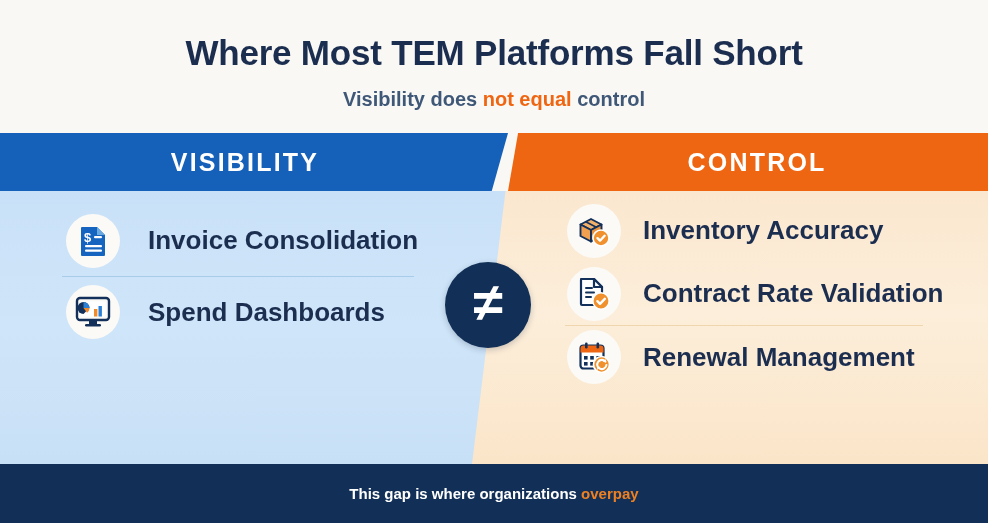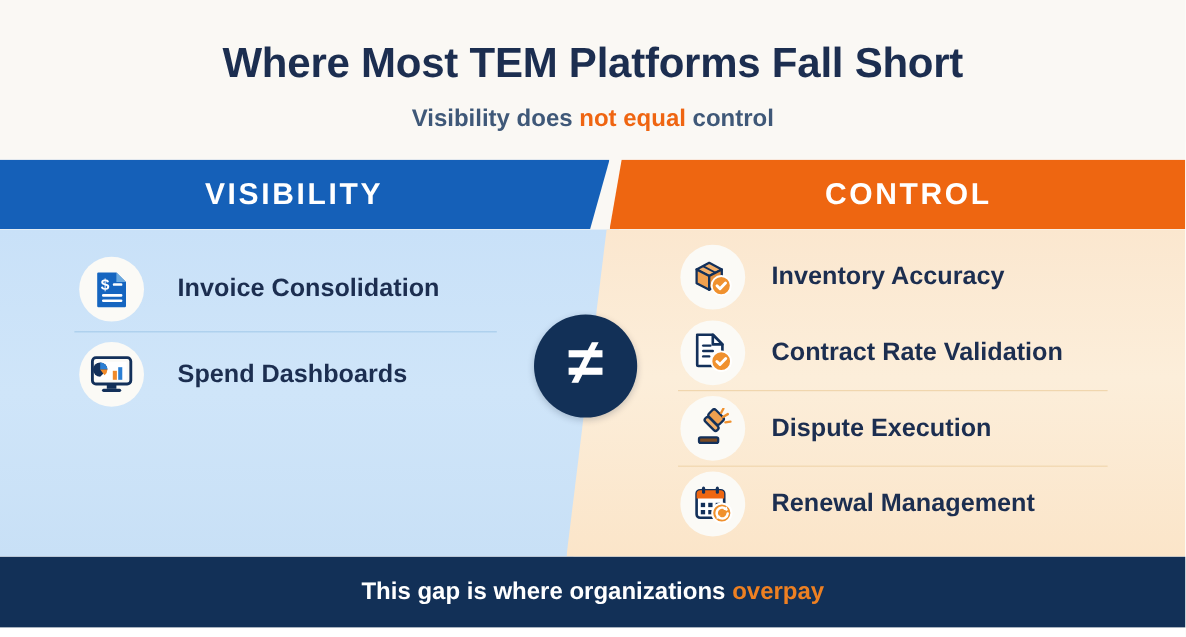--- a/index.html
+++ b/index.html
@@ -142,21 +142,21 @@
     background: #fbfaf6;
     display: flex;
     align-items: center;
     justify-content: center;
   }
   .icon-badge svg { display: block; }
   .row-left .icon-badge  { margin-left: 4px; }
   .row-right .icon-badge { margin-left: 2px; }
 
   .row-label {
-    font-size: 21px;
+    font-size: 26px;
     font-weight: bold;
     color: #1c2e50;
     white-space: nowrap;
   }
   .row-left .row-label  { margin-left: 28px; }
   .row-right .row-label { margin-left: 22px; }
 
   
   .neq-badge {
     position: absolute;
@@ -186,21 +186,21 @@
     left: 0;
     top: 464px;
     width: 988px;
     height: 59px;
     background: #123057;
     display: flex;
     align-items: center;
     justify-content: center;
   }
   .footer-text {
-    font-size: 20px;
+    font-size: 15px;
     font-weight: bold;
     color: #ffffff;
     white-space: nowrap;
   }
   .footer-text .accent { color: #ee8022; }
 
   .bottom-strip {
     position: absolute;
     left: 0;
     top: 523px;
@@ -292,31 +292,20 @@
             <rect x="8" y="10" width="8" height="2" rx="1" fill="#13305a"></rect>
             <rect x="8" y="14.5" width="10" height="2" rx="1" fill="#13305a"></rect>
             <rect x="8" y="19" width="7" height="2" rx="1" fill="#13305a"></rect>
             <circle cx="24" cy="24" r="8.2" fill="#f0912e" stroke="#ffffff" stroke-width="1.6"></circle>
             <path d="M20.4 24.2 l2.6 2.6 l4.8 -5" fill="none" stroke="#ffffff" stroke-width="2.4" stroke-linecap="round" stroke-linejoin="round"></path>
           </svg>
         </span>
         <span class="row-label">Contract Rate Validation</span>
       </div>
 
-      <div class="row row-right div-cream">
-        <span class="icon-badge">
-          <svg width="34" height="34" viewBox="0 0 34 34">
-            <rect x="13.5" y="3.5" width="12.5" height="8" rx="2" transform="rotate(45 19.7 7.5)" fill="#f0a04f" stroke="#13305a" stroke-width="1.9"></rect>
-            <rect x="9" y="11" width="14" height="4.6" rx="2" transform="rotate(45 16 13.3)" fill="#f3b06a" stroke="#13305a" stroke-width="1.9"></rect>
-            <rect x="5.5" y="24.5" width="16" height="4.6" rx="1.4" fill="#7b4a22" stroke="#13305a" stroke-width="1.9"></rect>
-            <path d="M25.5 7.5 l4 -2.4 M27.5 12 l4.2 -0.6 M24 4 l1.8 -3.4" stroke="#f0912e" stroke-width="2" stroke-linecap="round"></path>
-          </svg>
-        </span>
-        <span class="row-label">Dispute Execution</span>
-      </div>
 
       <div class="row row-right div-cream">
         <span class="icon-badge">
           <svg width="34" height="34" viewBox="0 0 34 34">
             <rect x="3.5" y="5.5" width="23" height="23" rx="3" fill="#ffffff" stroke="#13305a" stroke-width="2.2"></rect>
             <path d="M3.5 8.5 a3 3 0 0 1 3 -3 h17 a3 3 0 0 1 3 3 v4 H3.5 z" fill="#ee6611"></path>
             <rect x="8" y="2.5" width="2.6" height="6" rx="1.3" fill="#13305a"></rect>
             <rect x="19.5" y="2.5" width="2.6" height="6" rx="1.3" fill="#13305a"></rect>
             <rect x="7" y="16" width="3.6" height="3.6" fill="#13305a"></rect>
             <rect x="13.2" y="16" width="3.6" height="3.6" fill="#13305a"></rect>

